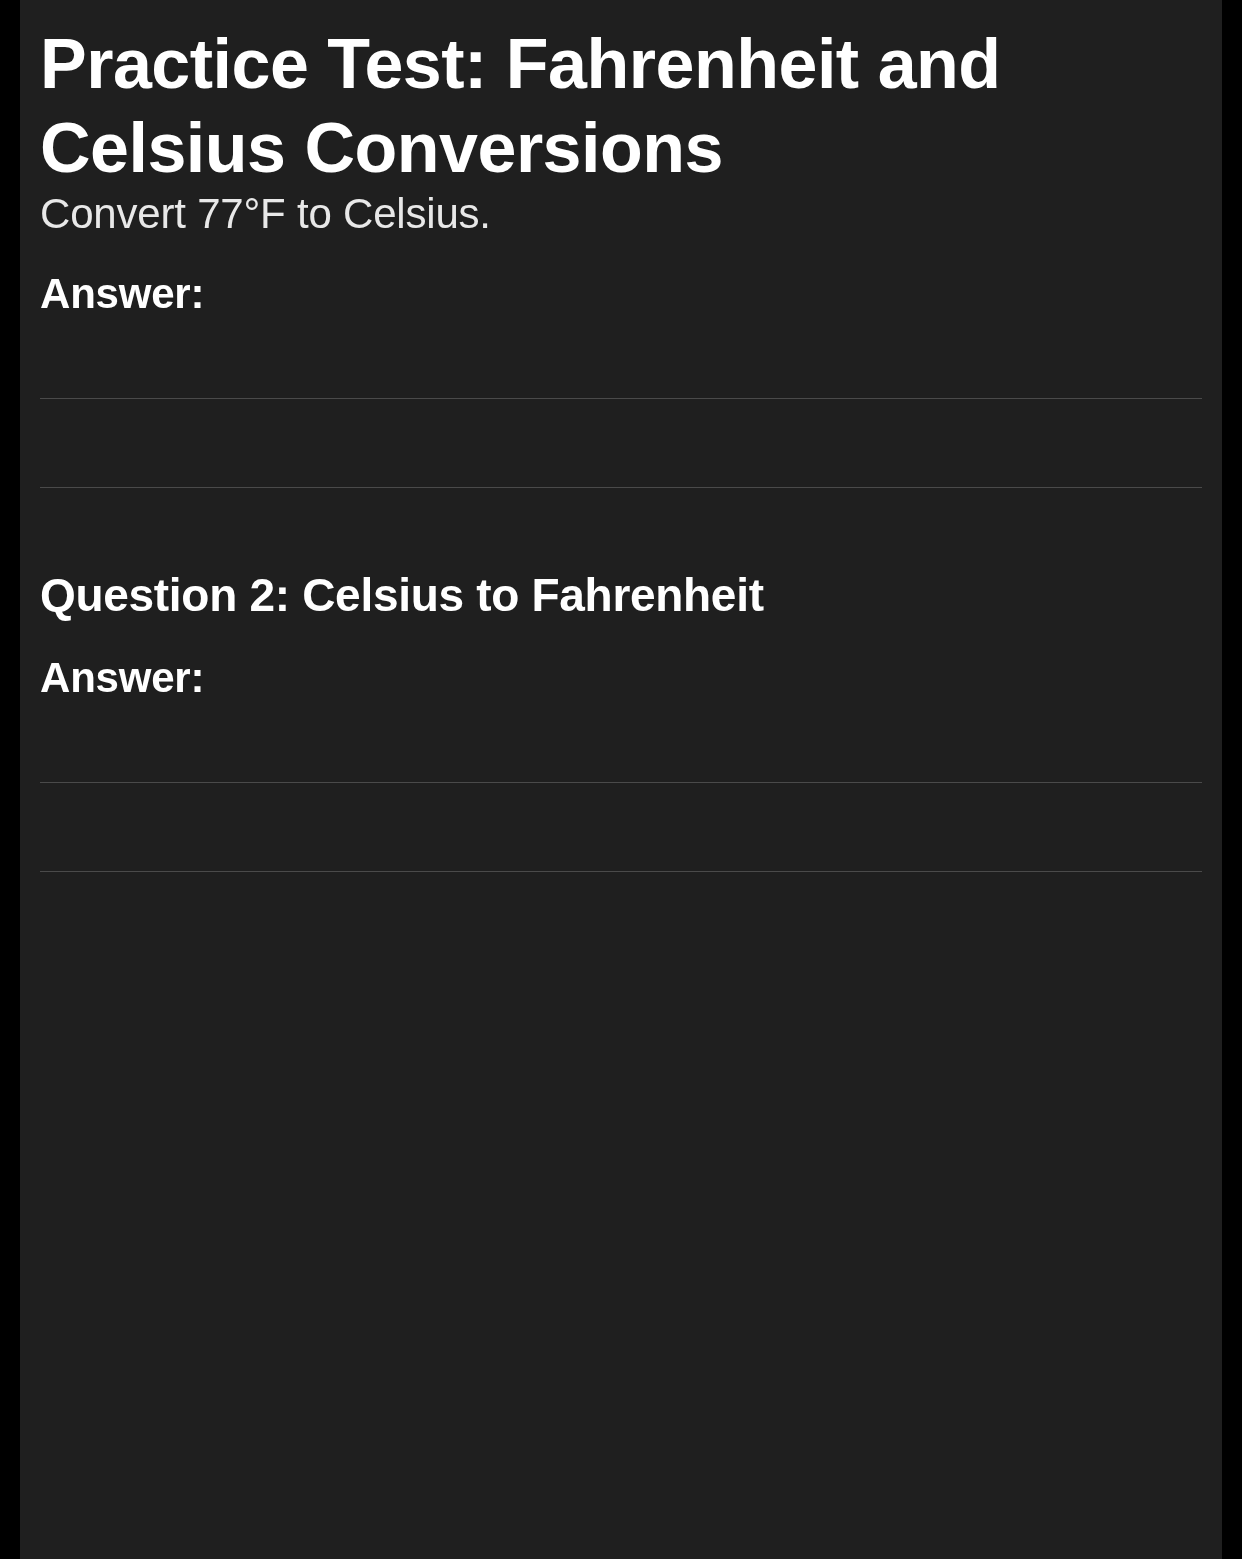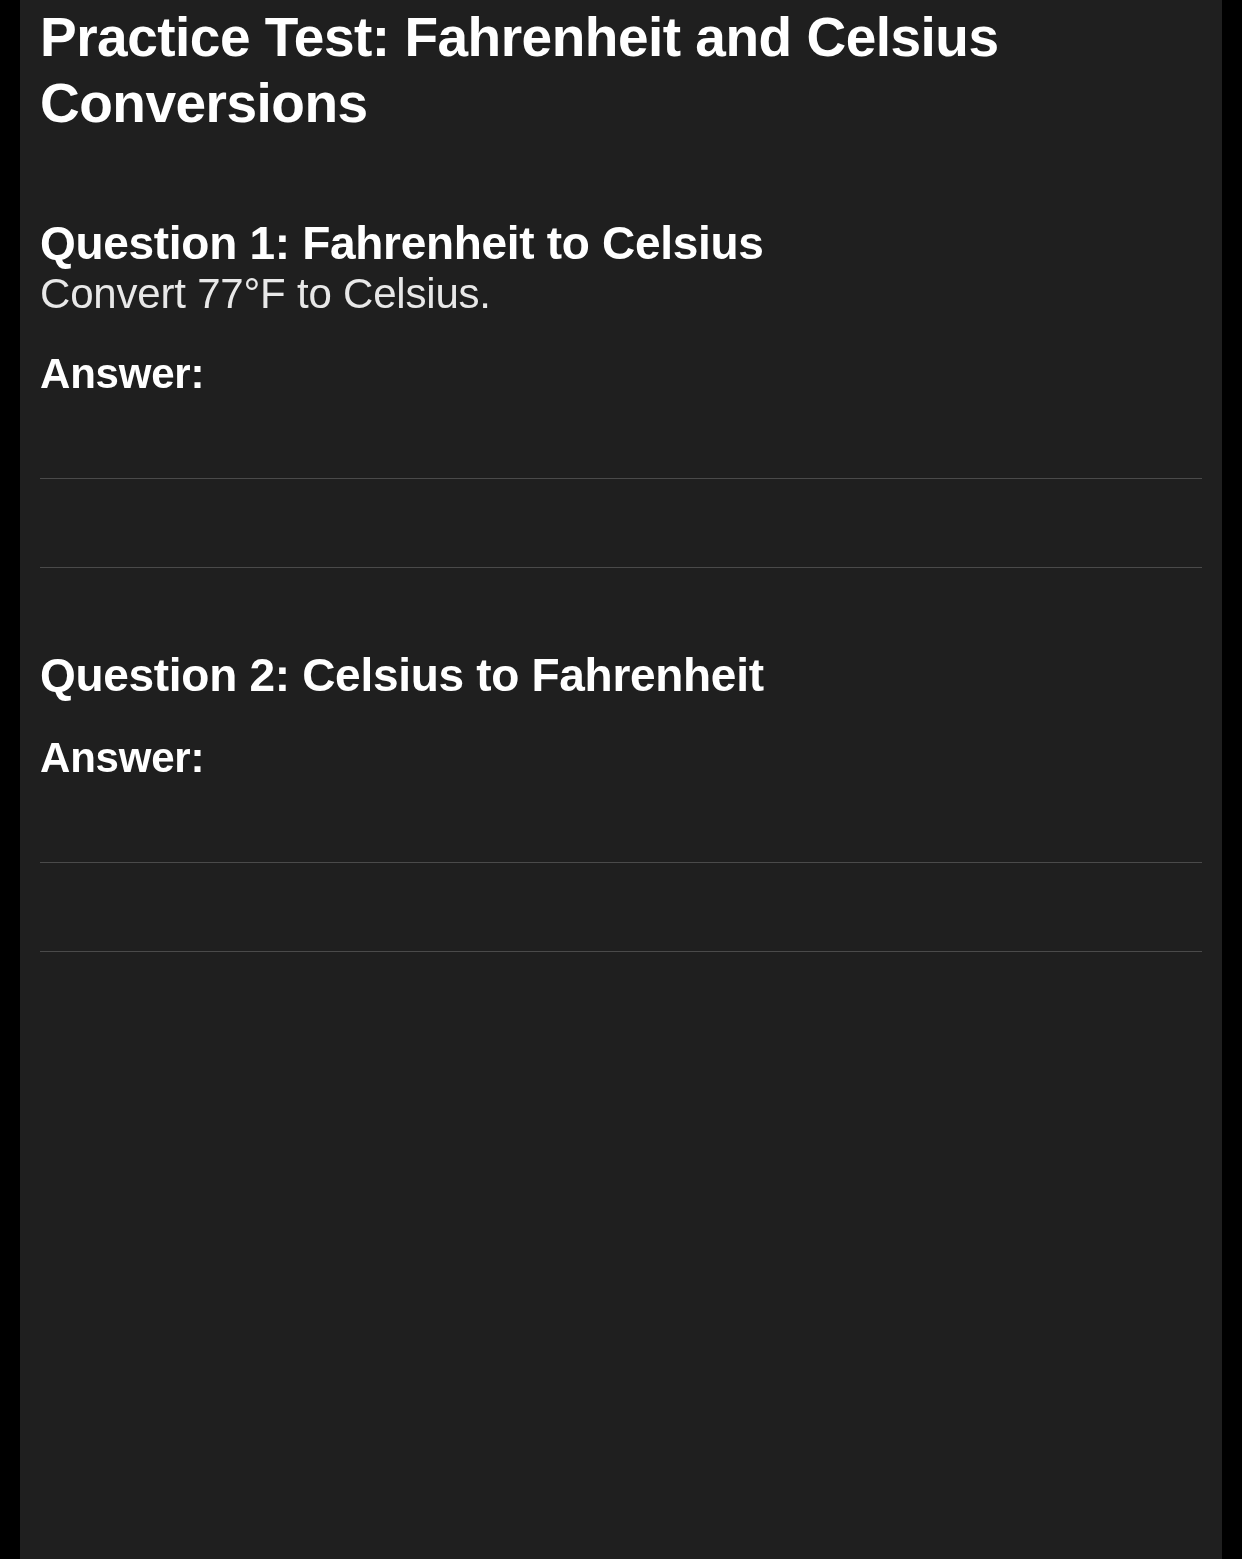--- a/index.html
+++ b/index.html
@@ -15,25 +15,25 @@
       min-height: 1559px;
       padding: 0;
     }
     .document-container {
       background-color: #1f1f1f;
       margin: 0 20px;
       padding: 0 20px 40px 20px;
       min-height: 1559px;
     }
     .page-title {
-      font-size: 55px;
+      font-size: 70px;
       font-weight: 700;
       color: #ffffff;
       line-height: 1.2;
-      padding-top: 4px;
+      padding-top: 22px;
       letter-spacing: -0.5px;
     }
     .question-heading {
       font-size: 46px;
       font-weight: 700;
       color: #ffffff;
       margin-top: 80px;
       letter-spacing: -0.3px;
     }
     .question-text {
@@ -59,21 +59,20 @@
       border-top: 1px solid #4a4a4a;
       margin-top: 88px;
     }
   </style>
 </head>
 <body>
 
 <div class="document-container">
   <h1 class="page-title">Practice Test: Fahrenheit and Celsius Conversions</h1>
 
-  <h2 class="question-heading">Question 1: Fahrenheit to Celsius</h2>
   <p class="question-text">Convert 77°F to Celsius.</p>
   <p class="answer-label">Answer:</p>
   <hr class="divider">
   <hr class="divider-second">
 
   <h2 class="question-heading">Question 2: Celsius to Fahrenheit</h2>
   <p class="answer-label">Answer:</p>
   <hr class="divider">
   <hr class="divider-second">
 </div>

